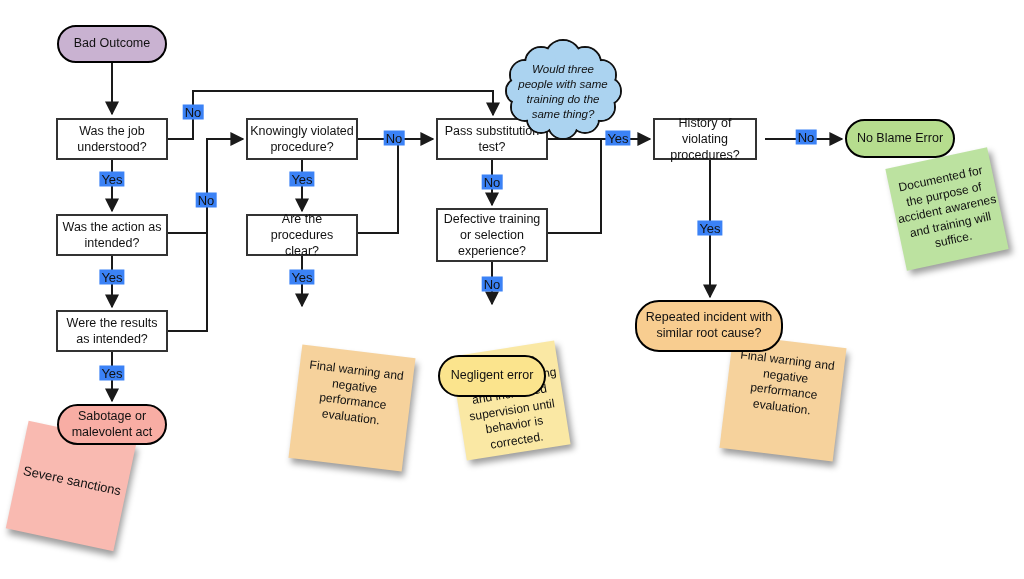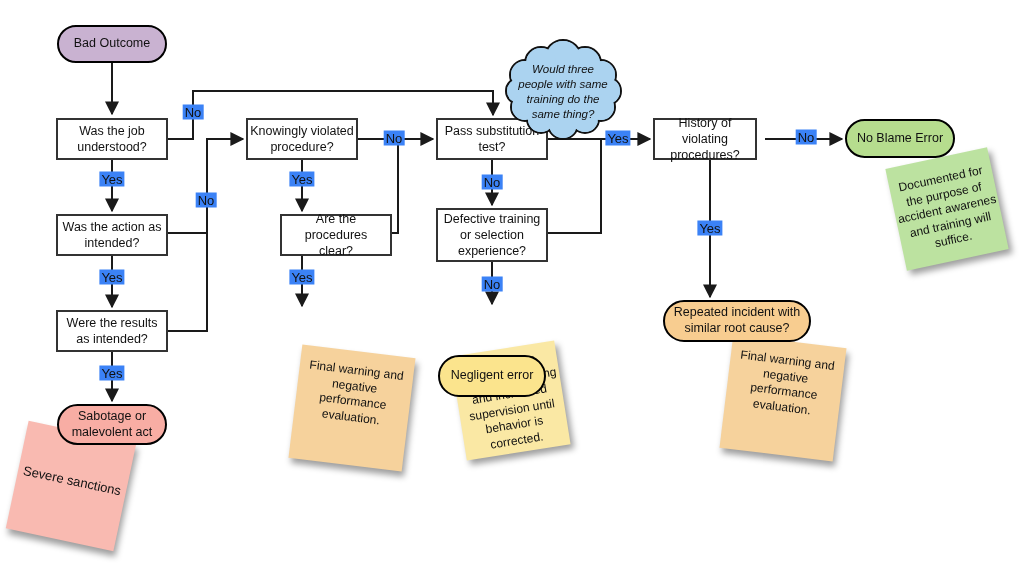--- a/index.html
+++ b/index.html
@@ -6,21 +6,21 @@
   #canvas{
     position:relative;width:1024px;height:579px;background:#ffffff;overflow:hidden;
     font-family:"Liberation Sans",sans-serif;color:#111;
   }
   svg.wires{position:absolute;left:0;top:0;z-index:2;}
   .box{
     position:absolute;box-sizing:border-box;background:#fff;border:2px solid #333;
     display:flex;align-items:center;justify-content:center;text-align:center;
     font-size:12.5px;line-height:1.28;padding:0 2px;z-index:3;
   }
-  .box.narrow{padding:0 9px;margin-left:34px;}
+  .box.narrow{padding:0 9px;}
   .pill{
     position:absolute;box-sizing:border-box;border:2px solid #000;border-radius:24px;
     display:flex;align-items:center;justify-content:center;text-align:center;
     font-size:12.5px;line-height:1.25;padding:0 6px;z-index:3;
   }
   .pill.purple{background:#c9b2d1;}
   .pill.salmon{background:#f8ada4;}
   .pill.orange{background:#f8cd90;}
   .pill.yellow{background:#fbe48d;}
   .pill.green{background:#b6dd8e;}
@@ -85,21 +85,21 @@
   <div class="box" style="left:56px;top:214px;width:112px;height:42px;">Was the action as intended?</div>
   <div class="box" style="left:246px;top:118px;width:112px;height:42px;">Knowingly violated procedure?</div>
   <div class="box narrow" style="left:246px;top:214px;width:112px;height:42px;">Are the procedures clear?</div>
   <div class="box" style="left:436px;top:118px;width:112px;height:42px;">Pass substitution test?</div>
   <div class="box" style="left:436px;top:208px;width:112px;height:54px;">Defective training or selection experience?</div>
   <div class="box" style="left:653px;top:118px;width:104px;height:42px;">History of violating procedures?</div>
 
   <div class="pill purple" style="left:57px;top:25px;width:110px;height:38px;">Bad Outcome</div>
   <div class="pill salmon" style="left:57px;top:404px;width:110px;height:41px;">Sabotage or malevolent act</div>
   <div class="pill yellow" style="left:438px;top:307px;width:108px;height:42px;margin-top:48px;">Negligent error</div>
-  <div class="pill orange" style="left:663px;top:300px;width:148px;height:42px;">Repeated incident with similar root cause?</div>
+  <div class="pill orange" style="left:635px;top:300px;width:148px;height:52px;">Repeated incident with similar root cause?</div>
   <div class="pill green" style="left:845px;top:119px;width:110px;height:39px;">No Blame Error</div>
 
   <svg class="wires" width="1024" height="579" style="z-index:5;">
     <g stroke="#111" stroke-width="2" fill="#abd3f0">
       <circle cx="607" cy="91" r="14"></circle>
         <circle cx="601" cy="75" r="15"></circle>
       <circle cx="585" cy="63" r="16"></circle>
         <circle cx="563" cy="58" r="18"></circle>
       <circle cx="541" cy="63" r="16"></circle>
         <circle cx="525" cy="75" r="15"></circle>

